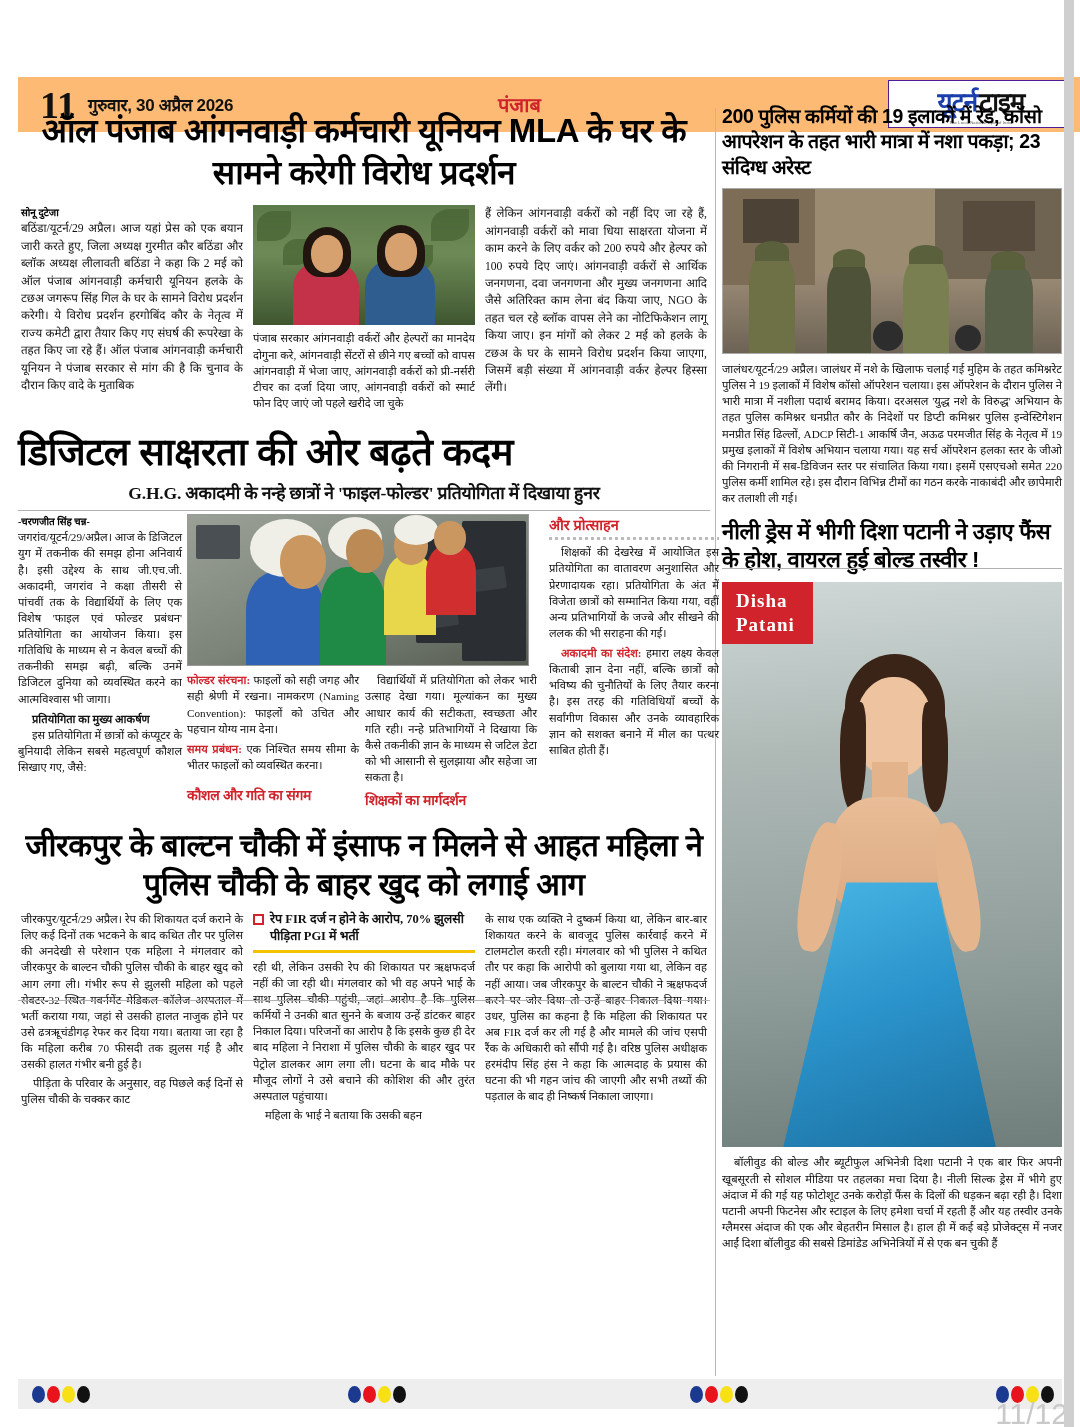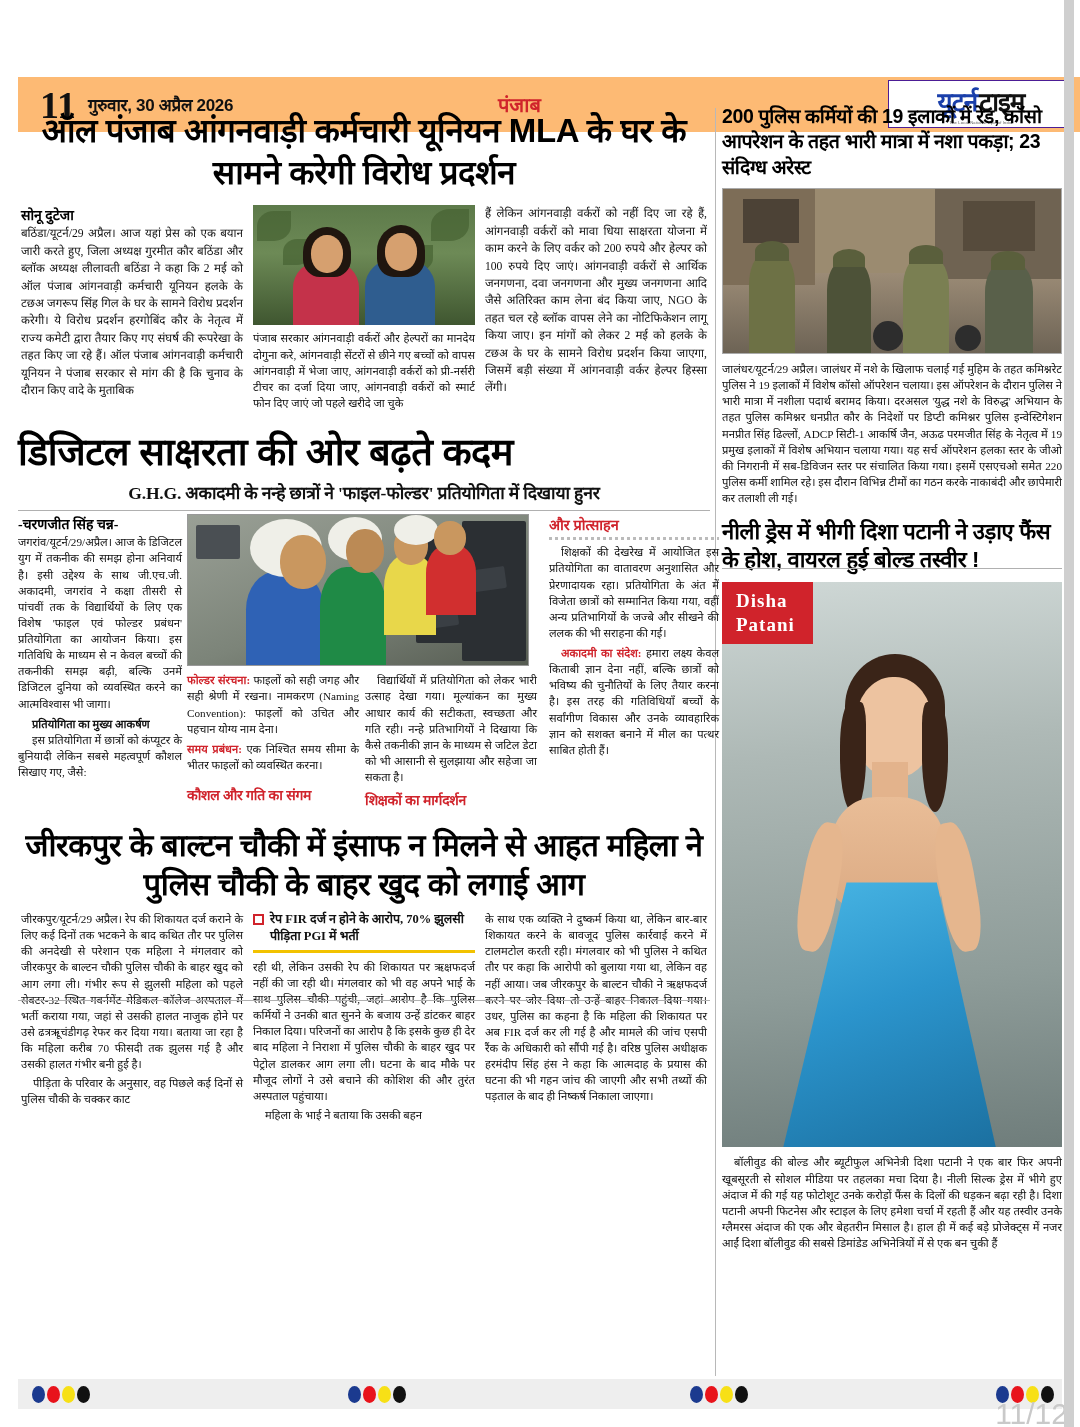--- a/index.html
+++ b/index.html
@@ -112,21 +112,21 @@
     font-weight: 700;
     font-size: 14.5px;
     padding: 5px 4px 6px 4px;
     margin-top: 6px;
     letter-spacing: -0.2px;
   }
 
   .byline {
     font-family: "Liberation Serif", serif;
     font-weight: 700;
-    font-size: 14px;
+    font-size: 10px;
     color: #000;
     margin-bottom: 1px;
   }
   .body-txt {
     font-family: "Liberation Serif", serif;
     font-size: 11.6px;
     line-height: 1.50;
     text-align: justify;
     color: #111;
     hyphens: auto;

